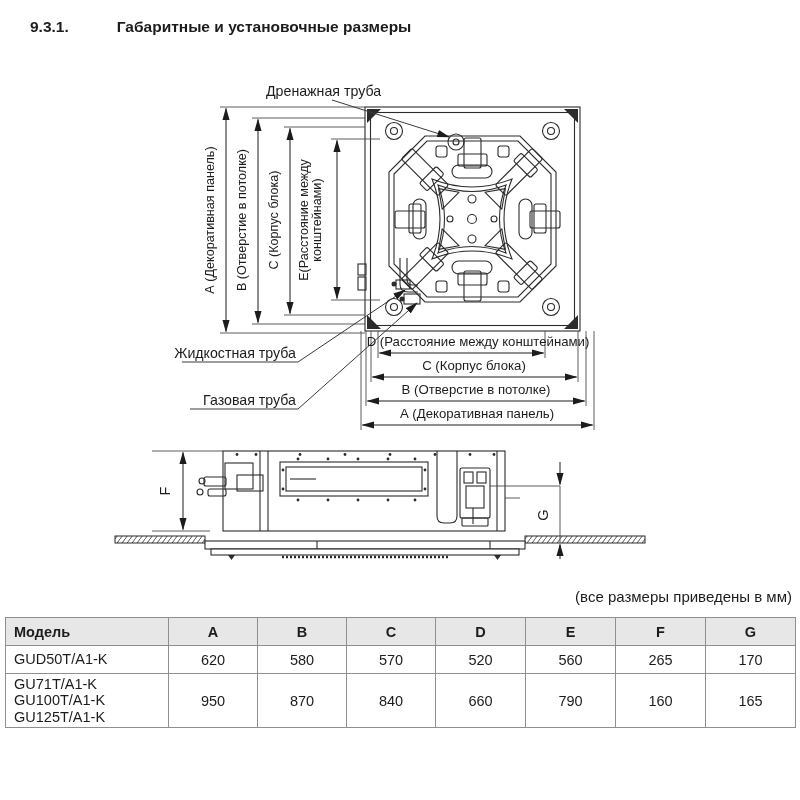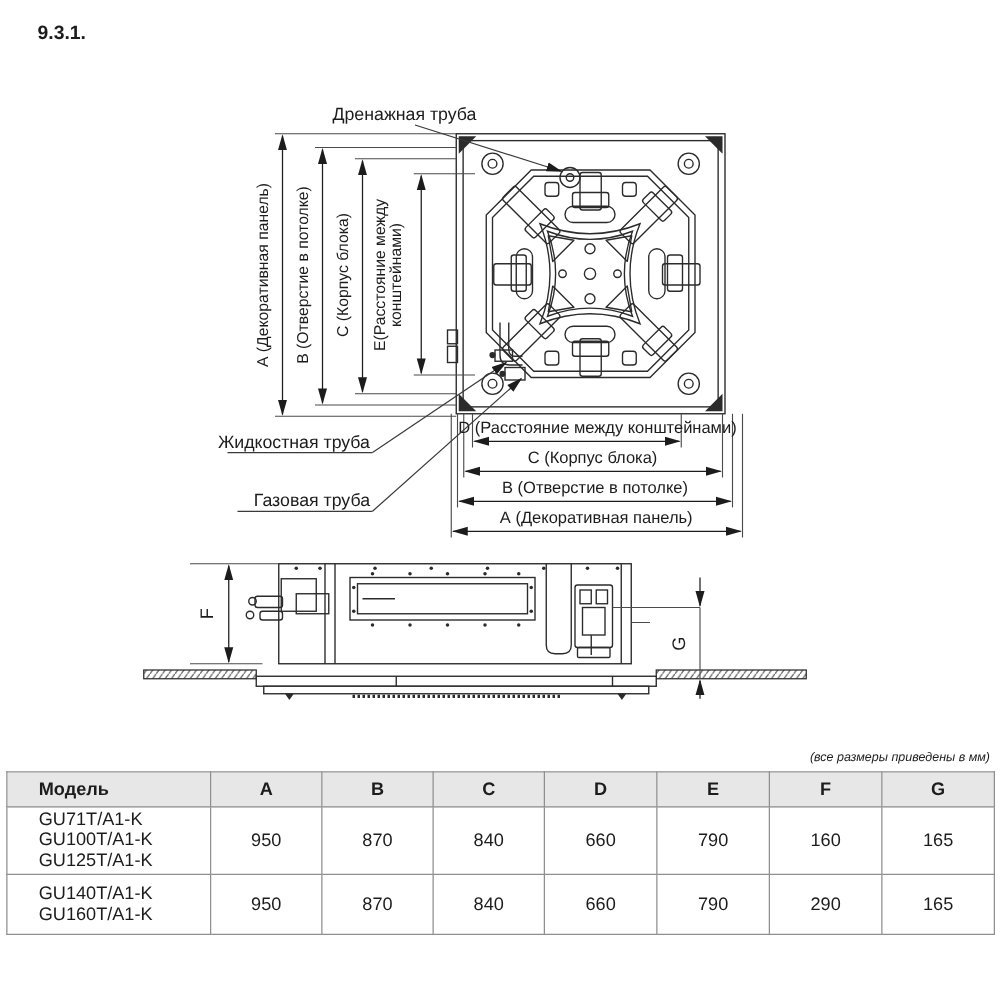--- a/index.html
+++ b/index.html
@@ -4,27 +4,27 @@
 <style>
   * { box-sizing: border-box; }
   html,body { margin:0; padding:0; background:#fff; }
   .page {
     position:relative; width:800px; height:800px; background:#ffffff;
     font-family:"Liberation Sans","DejaVu Sans",sans-serif; color:#1c1c1c; overflow:hidden;
   }
   .doc-title { position:absolute; top:16px; left:30px; display:flex; gap:48px;
     font-weight:bold; font-size:15.5px; line-height:22px; }
   .drawing-svg { position:absolute; left:0; top:78px; }
-  .units-note { position:absolute; top:588px; right:8px; font-style:italic; font-size:10px;margin-top:13px; }
+  .units-note { position:absolute; top:588px; right:8px; font-size:15px; }
 
   table.dims-table { position:absolute; top:617px; left:5px; width:790px;
     border-collapse:collapse; font-size:14.5px; table-layout:fixed; }
   .dims-table th, .dims-table td { border:1px solid #8f8f8f; padding:0; }
   .dims-table th { background:#e7e7e7; font-weight:bold; height:28px; }
-  .dims-table th.model-col, .dims-table td.model-cell { text-align:left; padding-left:25px; }
+  .dims-table th.model-col, .dims-table td.model-cell { text-align:left; padding-left:8px; }
   .dims-table td { text-align:center; vertical-align:middle; }
   .dims-table tr.r1 td { height:28px; }
   .dims-table tr.r2 td { height:54px;margin-top:32px; }
   .dims-table tr.r3 td { height:48px; }
   .model-cell div { line-height:16.5px; }
 
   
   .dl   { stroke:#2b2b2b; stroke-width:1.1; fill:none; }
   .dlw  { stroke:#2b2b2b; stroke-width:1.1; fill:#ffffff; }
   .fillb{ fill:#2b2b2b; stroke:none; }
@@ -38,21 +38,21 @@
   .fg     { font-size:14.5px; font-family:"Liberation Sans","DejaVu Sans",sans-serif; }
 </style>
 </head>
 <body>
 
 <div class="page">
 
   <div class="doc-title">
     <span>9.3.1.</span>
     <span>
-      <br>
+      <span>Габаритные и установочные размеры</span><br>
     </span>
   </div>
 
   <svg class="drawing-svg" width="800" height="520" viewBox="0 78 800 520">
     <defs>
       <marker id="ah" viewBox="0 0 12 8" refX="11" refY="4" markerWidth="13" markerHeight="8.5" orient="auto-start-reverse">
         <path d="M0,0.6 L12,4 L0,7.4 Z" fill="#1c1c1c"></path>
       </marker>
       <pattern id="hatch" width="5" height="7" patternUnits="userSpaceOnUse">
         <path d="M0,7 L5,0" stroke="#555" stroke-width="1"></path>
@@ -300,43 +300,42 @@
         <th>A</th>
         <th>B</th>
         <th>C</th>
         <th>D</th>
         <th>E</th>
         <th>F</th>
         <th>G</th>
       </tr>
     </thead>
     <tbody>
+      <tr class="r1">
+        <td class="model-cell">
+          <div>GUD50T/A1-K</div>
+        </td>
+        <td>620</td>
+        <td>580</td>
+        <td>570</td>
+        <td>520</td>
+        <td>560</td>
+        <td>265</td>
+        <td>170</td>
+      </tr>
       <tr class="r2">
         <td class="model-cell">
           <div>GU71T/A1-K</div>
           <div>GU100T/A1-K</div>
           <div>GU125T/A1-K</div>
         </td>
         <td>950</td>
         <td>870</td>
         <td>840</td>
         <td>660</td>
         <td>790</td>
         <td>160</td>
         <td>165</td>
       </tr>
-      <tr class="r3">
-        <td class="model-cell">
-          <div>GU140T/A1-K</div>
-          <div>GU160T/A1-K</div>
-        </td>
-        <td>950</td>
-        <td>870</td>
-        <td>840</td>
-        <td>660</td>
-        <td>790</td>
-        <td>290</td>
-        <td>165</td>
-      </tr>
     </tbody>
   </table>
 
 </div>
 
 </body></html>

